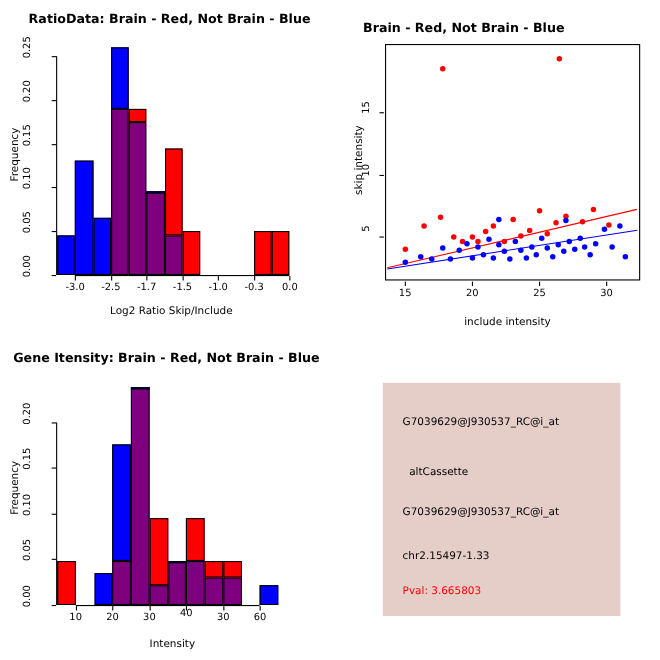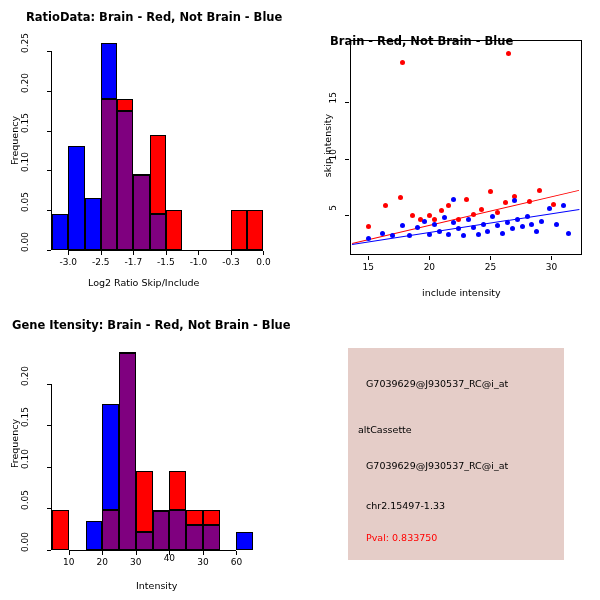--- a/index.html
+++ b/index.html
@@ -106,25 +106,25 @@
         <div class="bar red" style="left: 65.0746px; top: 63.7037px; width: 16.2687px; height: 11.9444px;"></div>
         <div class="bar mix" style="left: 81.3433px; top: 139.352px; width: 16.2687px; height: 75.6481px;"></div>
         <div class="bar blue" style="left: 81.3433px; top: 139.352px; width: 16.2687px; height: 0px;"></div>
         <div class="bar mix" style="left: 97.6119px; top: 179.167px; width: 16.2687px; height: 35.8333px;"></div>
         <div class="bar red" style="left: 97.6119px; top: 99.537px; width: 16.2687px; height: 79.6296px;"></div>
         <div class="bar red" style="left: 113.881px; top: 175.185px; width: 16.2687px; height: 39.8148px;"></div>
         <div class="bar red" style="left: 178.955px; top: 175.185px; width: 16.2687px; height: 39.8148px;"></div>
         <div class="bar red" style="left: 195.224px; top: 175.185px; width: 16.2687px; height: 39.8148px;"></div>
       </div>
     <div class="vlabel" style="left:-16px; top:135px; width:60px; text-align:center;">Frequency</div>
-    <div class="axis-label" style="position:absolute; left:88px; top:277px;">Log2 Ratio Skip/Include</div>
+    <div class="axis-label" style="position:absolute; left:100px; top:277px;">Log2 Ratio Skip/Include</div>
   </div>
 
   <div class="panel" style="left:300px; top:0; width:300px; height:300px;">
-    <div class="title" style="position:absolute; left:30px; top:18px;margin-top:16px;">Brain - Red, Not Brain - Blue</div>
+    <div class="title" style="position:absolute; left:30px; top:18px;">Brain - Red, Not Brain - Blue</div>
     <div class="plotbox" id="p2-plot" style="left:50px; top:40px; width:232px; height:215px;">
         <div class="scatter-frame" style="left: 0px; top: 0px; width: 232px; height: 215px;"></div>
         <div class="axis-line" style="left: 18.3158px; top: 216px; width: 1px; height: 4px;"></div>
         <div class="tick-label" style="left: 3.31579px; top: 222px; width: 30px; text-align: center;">15</div>
         <div class="axis-line" style="left: 79.3684px; top: 216px; width: 1px; height: 4px;"></div>
         <div class="tick-label" style="left: 64.3684px; top: 222px; width: 30px; text-align: center;">20</div>
         <div class="axis-line" style="left: 140.421px; top: 216px; width: 1px; height: 4px;"></div>
         <div class="tick-label" style="left: 125.421px; top: 222px; width: 30px; text-align: center;">25</div>
         <div class="axis-line" style="left: 201.474px; top: 216px; width: 1px; height: 4px;"></div>
         <div class="tick-label" style="left: 186.474px; top: 222px; width: 30px; text-align: center;">30</div>
@@ -244,19 +244,19 @@
         <div class="bar mix" style="left: 150.923px; top: 183.04px; width: 16.7692px; height: 24.96px;"></div>
         <div class="bar red" style="left: 150.923px; top: 168.064px; width: 16.7692px; height: 14.976px;"></div>
         <div class="bar blue" style="left: 184.462px; top: 189.696px; width: 16.7692px; height: 18.304px;"></div>
       </div>
     <div class="vlabel" style="left:-16px; top:138px; width:60px; text-align:center;">Frequency</div>
     <div class="axis-label" style="position:absolute; left:136px; top:280px;">Intensity</div>
   </div>
 
   <div class="infobox" id="infobox" style="left:348px; top:348px; width:216px; height:212px;">
       <div class="line" style="left: 18px; top: 30px;">G7039629@J930537_RC@i_at</div>
-      <div class="line" style="left: 10px; top: 76px;">altCassette</div>
+      <div class="line" style="left: 24px; top: 76px;">altCassette</div>
       <div class="line" style="left: 18px; top: 112px;">G7039629@J930537_RC@i_at</div>
       <div class="line" style="left: 18px; top: 152px;">chr2.15497-1.33</div>
-      <div class="line pval" style="left: 18px; top: 184px;">Pval: 0.833750</div>
+      <div class="line pval" style="left: 18px; top: 184px;">Pval: 3.665803</div>
     </div>
 
 </div>
 
 </body></html>

